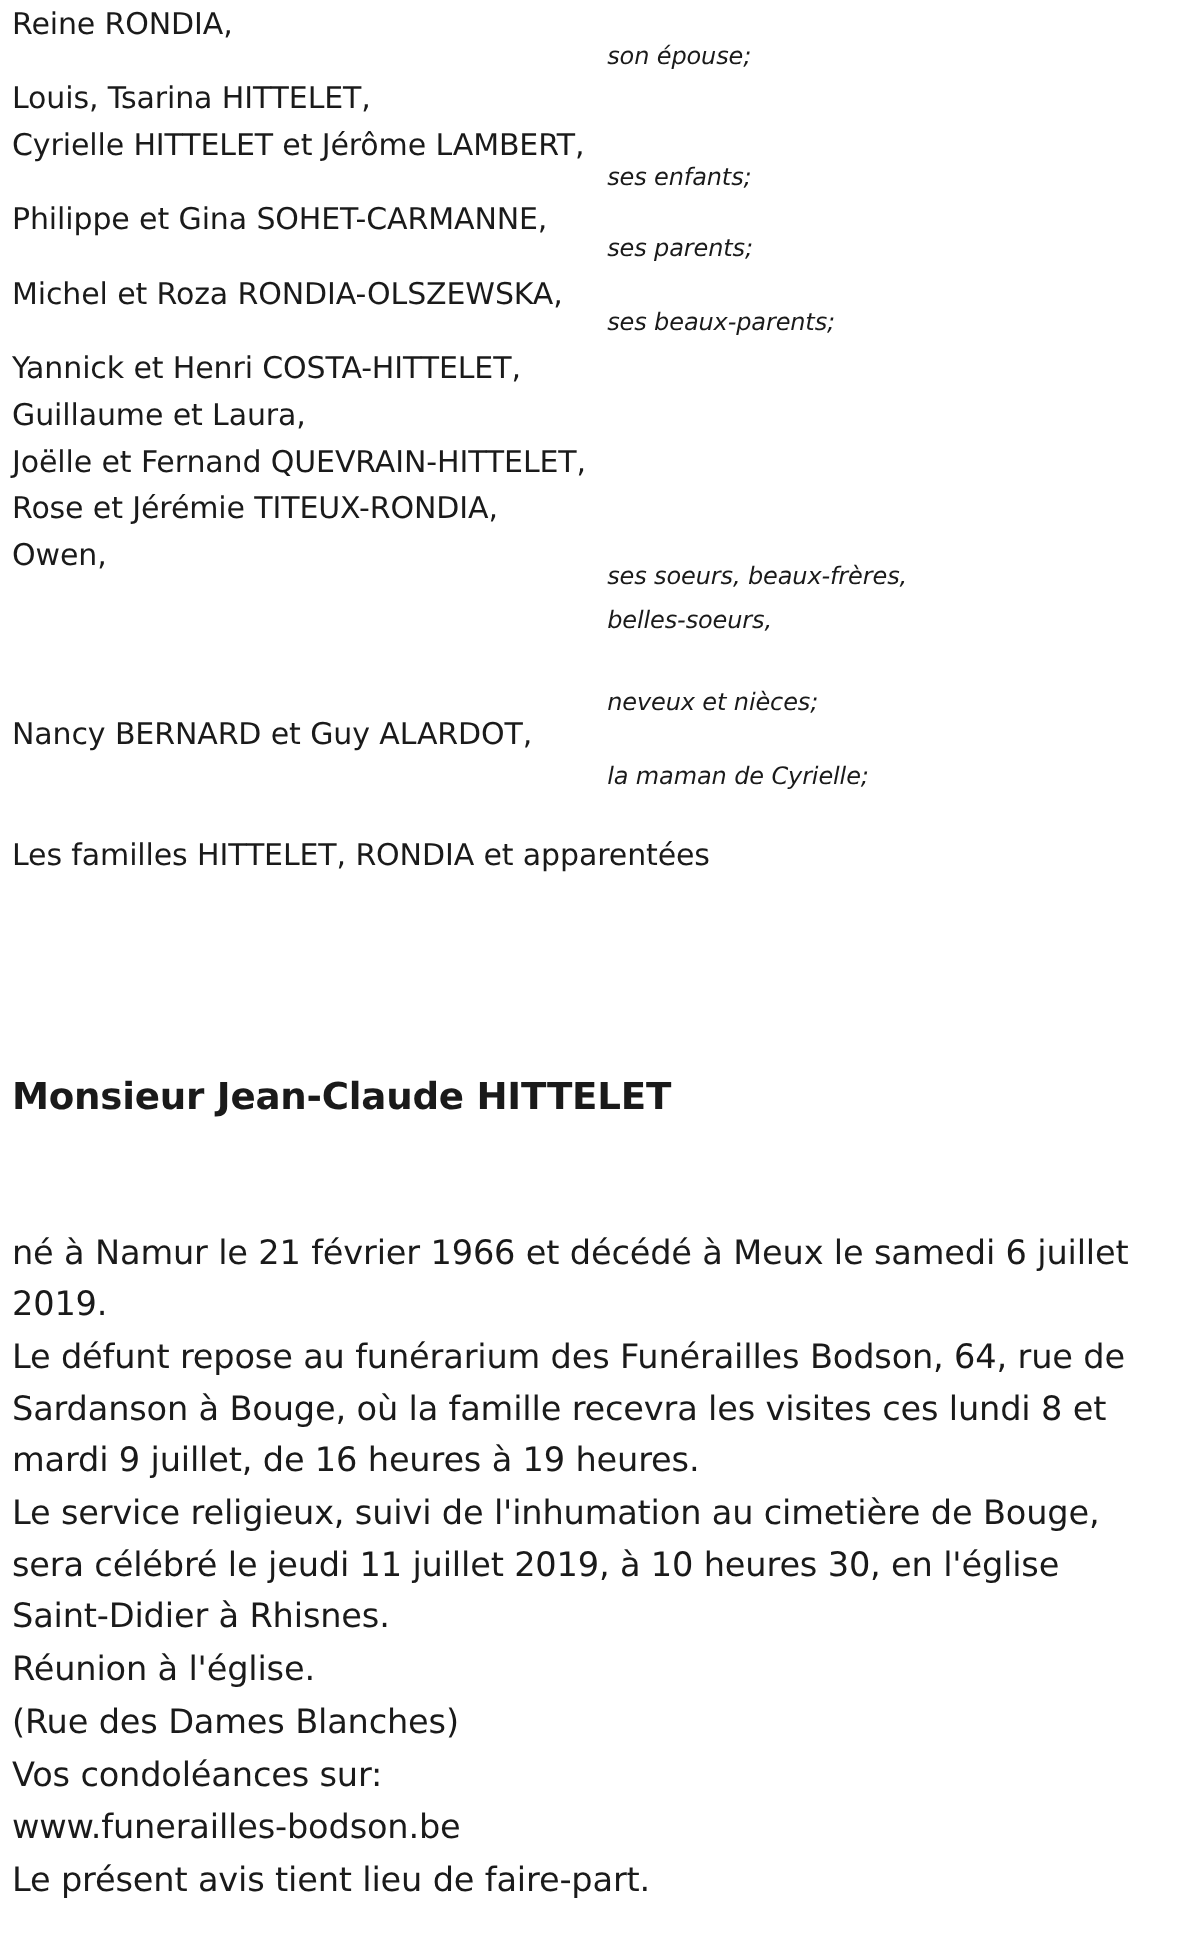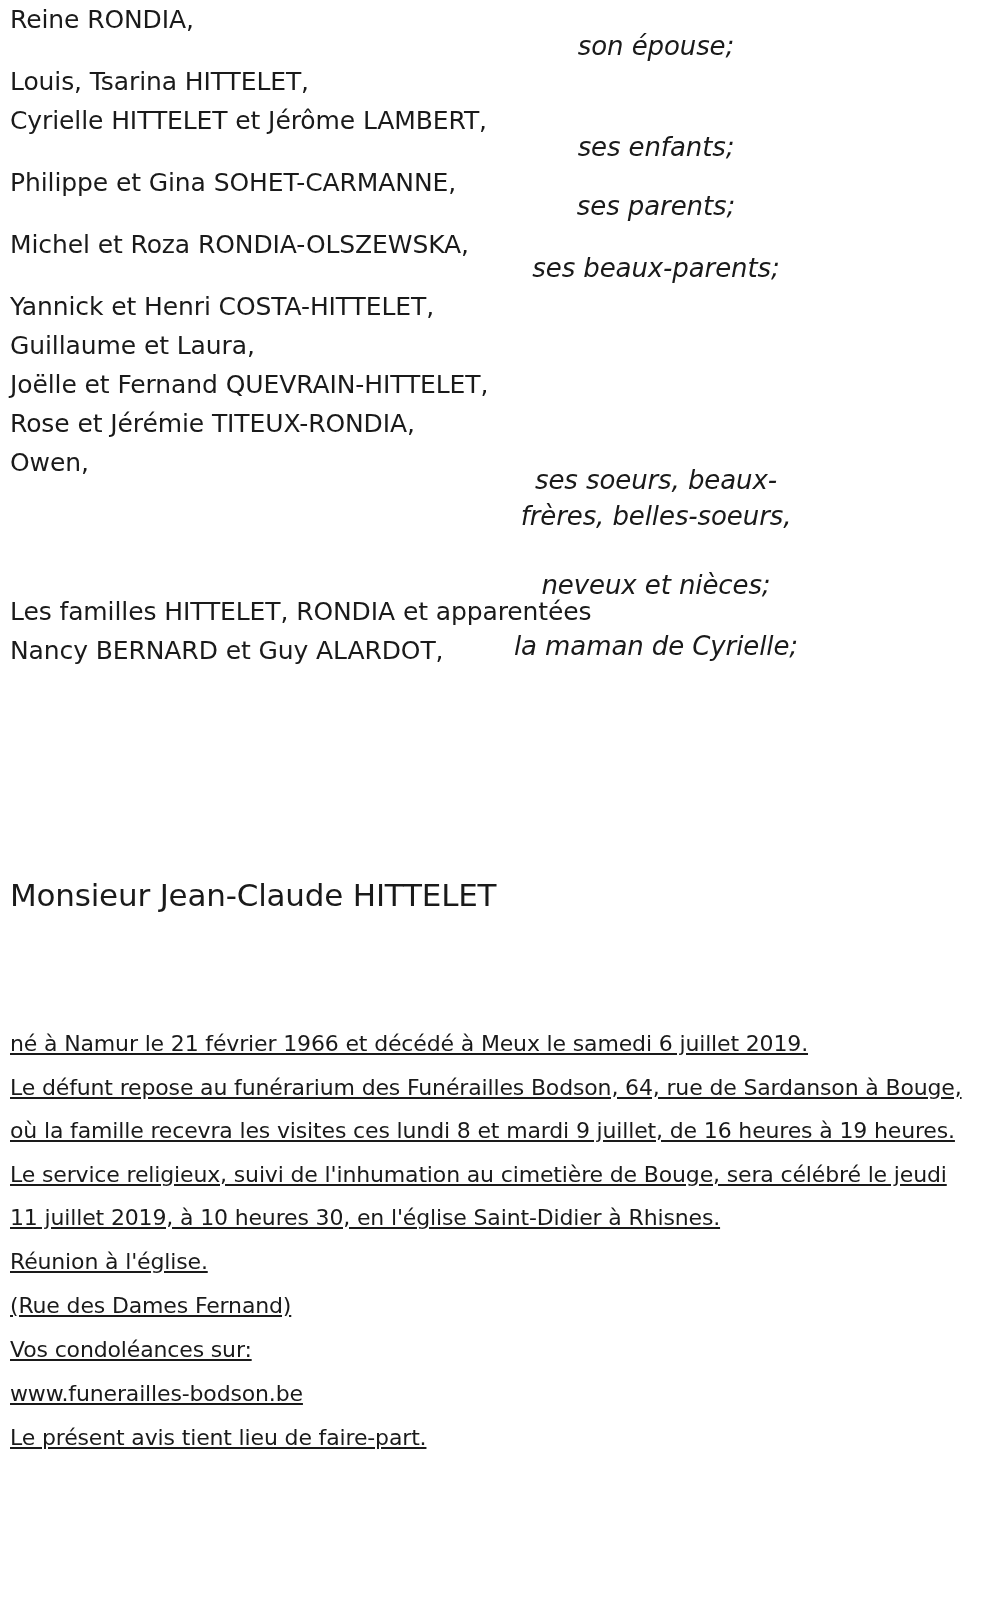--- a/index.html
+++ b/index.html
@@ -50,24 +50,24 @@
     letter-spacing: -0.1px;
   }
   .name-group {
     margin-bottom: 23px;
   }
   .name-group.last {
     margin-bottom: 0;
   }
 
   .role-line {
-    font-size: 26px;
+    font-size: 20px;
     font-style: italic;
     line-height: 36px;
-    text-align: center;
+    text-align: left;
     letter-spacing: -0.1px;
   }
 
   
   .role-abs { position: absolute; right: 0; width: 300px; }
   .r-epouse       { top: 28px; }
   .r-enfants      { top: 129px; }
   .r-parents      { top: 188px; }
   .r-beauxparents { top: 250px; }
   .r-soeurs       { top: 462px; }
@@ -79,48 +79,47 @@
     position: absolute;
     left: 10px;
     top: 785px;
     font-size: 25px;
     line-height: 34px;
     letter-spacing: -0.1px;
   }
   .deceased-name {
     position: absolute;
     left: 10px;
-    top: 875px;
+    top: 894px;
     font-size: 31px;
-    font-weight: normal;
+    font-weight: bold;
     line-height: 40px;
     letter-spacing: -0.2px;
   }
   .spouse-of {
     position: absolute;
     left: 10px;
     top: 947px;
     font-size: 25px;
     line-height: 34px;
     letter-spacing: -0.1px;
   }
 
   
   .body-block {
     position: absolute;
     left: 10px;
     top: 1022px;
     width: 960px;
   }
   .body-para {
-    font-size: 22px;
+    font-size: 28px;
     line-height: 43px;
     letter-spacing: -0.15px;
     margin: 0 0 1px 0;
-    text-decoration: underline;
   }
 </style>
 </head>
 <body>
 
 <div class="notice">
 
   <div class="relations-region">
 
     <div class="names-col">
@@ -143,26 +142,26 @@
       </div>
 
       <div class="name-group" style="margin-bottom:110px;">
         <div class="name-line">Yannick et Henri COSTA-HITTELET,</div>
         <div class="name-line">Guillaume et Laura,</div>
         <div class="name-line">Joëlle et Fernand QUEVRAIN-HITTELET,</div>
         <div class="name-line">Rose et Jérémie TITEUX-RONDIA,</div>
         <div class="name-line">Owen,</div>
       </div>
 
+      <div class="name-group" style="margin-bottom:62px;">
+        <div class="name-line">Nancy BERNARD et Guy ALARDOT,</div>
+      </div>
+
       <div class="name-group last">
         <div class="name-line">Les familles HITTELET, RONDIA et apparentées</div>
-      </div>
-
-      <div class="name-group" style="margin-bottom:62px;">
-        <div class="name-line">Nancy BERNARD et Guy ALARDOT,</div>
       </div>
 
     </div>
 
     <div class="roles-col">
       <div class="role-line role-abs r-epouse">son épouse;</div>
       <div class="role-line role-abs r-enfants">ses enfants;</div>
       <div class="role-line role-abs r-parents">ses parents;</div>
       <div class="role-line role-abs r-beauxparents">ses beaux-parents;</div>
       <div class="role-line role-abs r-soeurs">ses soeurs, beaux-frères, belles-soeurs,</div>
@@ -174,19 +173,19 @@
 
 
   <div class="deceased-name">Monsieur Jean-Claude HITTELET</div>
 
 
   <div class="body-block">
     <p class="body-para">né à Namur le 21 février 1966 et décédé à Meux le samedi 6 juillet 2019.</p>
     <p class="body-para">Le défunt repose au funérarium des Funérailles Bodson, 64, rue de Sardanson à Bouge, où la famille recevra les visites ces lundi 8 et mardi 9 juillet, de 16 heures à 19 heures.</p>
     <p class="body-para">Le service religieux, suivi de l'inhumation au cimetière de Bouge, sera célébré le jeudi 11 juillet 2019, à 10 heures 30, en l'église Saint-Didier à Rhisnes.</p>
     <p class="body-para">Réunion à l'église.</p>
-    <p class="body-para">(Rue des Dames Fernand)</p>
+    <p class="body-para">(Rue des Dames Blanches)</p>
     <p class="body-para">Vos condoléances sur:</p>
     <p class="body-para">www.funerailles-bodson.be</p>
     <p class="body-para">Le présent avis tient lieu de faire-part.</p>
   </div>
 
 </div>
 
 </body></html>

